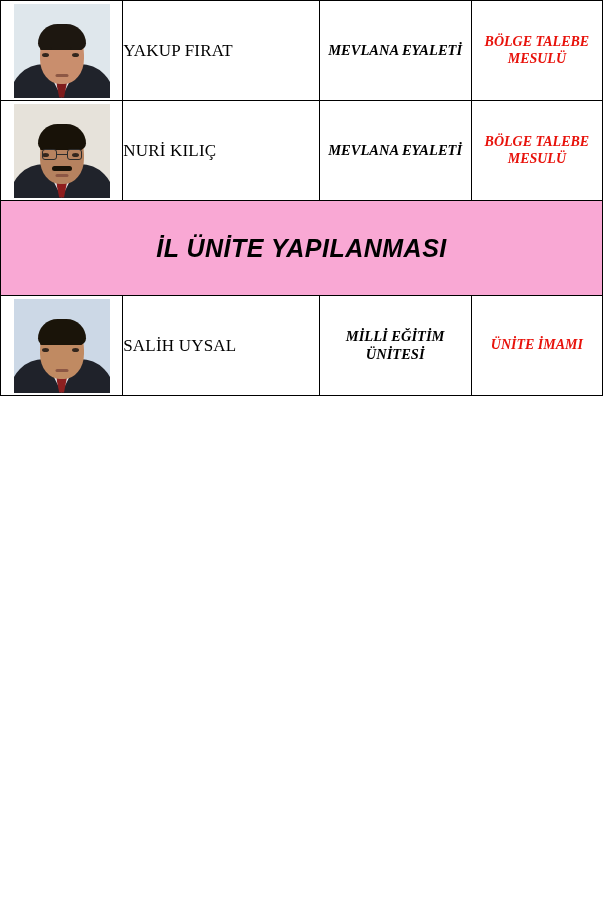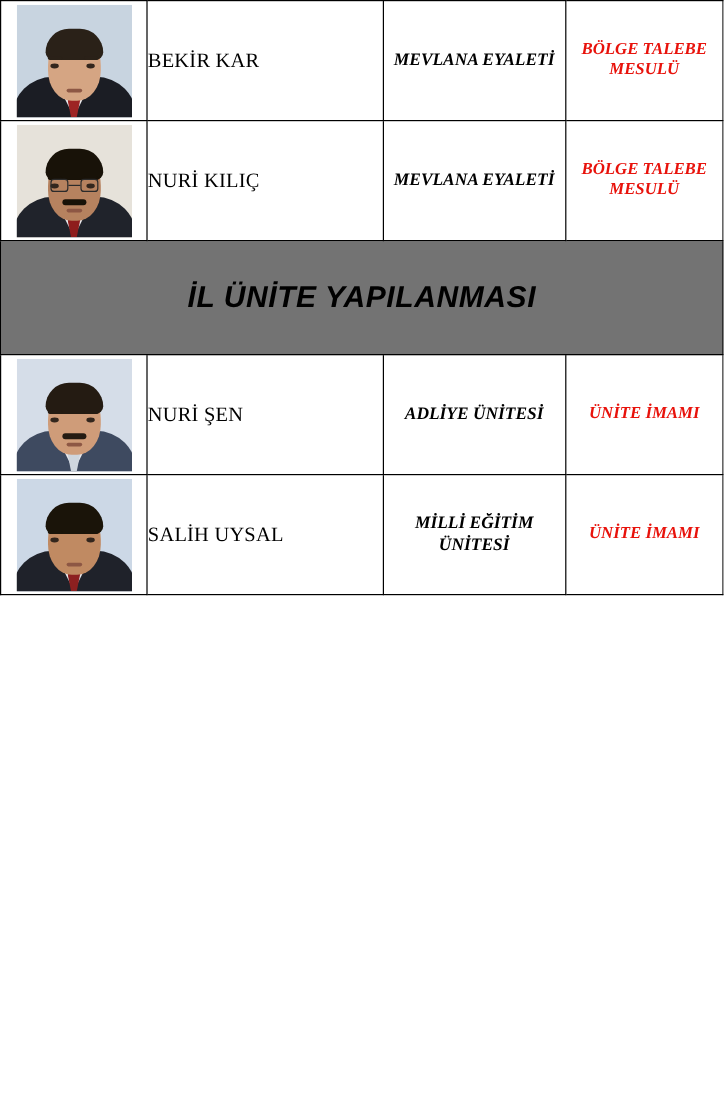--- a/index.html
+++ b/index.html
@@ -224,35 +224,35 @@
     <colgroup>
       <col class="col-photo">
       <col class="col-name">
       <col class="col-unit">
       <col class="col-role">
     </colgroup>
     <tbody>
         <tr class="person-row">
           <td class="photo-cell">
             <div class="photo">
-              <div class="ph-bg" style="background: rgb(200, 212, 224);"></div>
-              <div class="ph-shoulders" style="background: rgb(27, 29, 36);"></div>
-              <div class="ph-neck" style="background: rgb(213, 165, 131);"></div>
+              <div class="ph-bg" style="background: rgb(223, 231, 236);"></div>
+              <div class="ph-shoulders" style="background: rgb(32, 35, 43);"></div>
+              <div class="ph-neck" style="background: rgb(201, 142, 109);"></div>
               <div class="ph-shirt"></div>
-              <div class="ph-tie" style="background: rgb(157, 36, 36);"></div>
-              <div class="ph-head" style="background: rgb(213, 165, 131); top: 24px;"></div>
-              <div class="ph-hair" style="background: rgb(42, 33, 24); top: 20px;"></div>
-              <div class="ph-brow" style="left: 26px; top: 43px; background: rgb(42, 33, 24);"></div>
+              <div class="ph-tie" style="background: rgb(126, 28, 28);"></div>
+              <div class="ph-head" style="background: rgb(201, 142, 109); top: 24px;"></div>
+              <div class="ph-hair" style="background: rgb(29, 23, 16); top: 20px;"></div>
+              <div class="ph-brow" style="left: 26px; top: 43px; background: rgb(29, 23, 16);"></div>
               <div class="ph-eye" style="left: 28px; top: 49px;"></div>
-              <div class="ph-brow" style="left: 56px; top: 43px; background: rgb(42, 33, 24);"></div>
+              <div class="ph-brow" style="left: 56px; top: 43px; background: rgb(29, 23, 16);"></div>
               <div class="ph-eye" style="left: 58px; top: 49px;"></div>
               <div class="ph-mouth" style="top: 70px;"></div>
             </div>
           </td>
-          <td class="name-cell">BEKİR KAR</td>
+          <td class="name-cell">YAKUP FIRAT</td>
           <td class="unit-cell">MEVLANA EYALETİ</td>
           <td class="role-cell" style="color: rgb(232, 18, 11);">BÖLGE TALEBE MESULÜ</td>
         </tr>
         <tr class="person-row">
           <td class="photo-cell">
             <div class="photo">
               <div class="ph-bg" style="background: rgb(230, 226, 218);"></div>
               <div class="ph-shoulders" style="background: rgb(32, 35, 43);"></div>
               <div class="ph-neck" style="background: rgb(182, 130, 95);"></div>
               <div class="ph-shirt"></div>
@@ -270,43 +270,21 @@
               </div>
               <div class="ph-moustache" style="top: 62px; background: rgb(24, 18, 8);"></div>
               <div class="ph-mouth" style="top: 70px;"></div>
             </div>
           </td>
           <td class="name-cell">NURİ KILIÇ</td>
           <td class="unit-cell">MEVLANA EYALETİ</td>
           <td class="role-cell" style="color: rgb(232, 18, 11);">BÖLGE TALEBE MESULÜ</td>
         </tr>
         <tr class="section-row">
-          <td colspan="4" style="background: #737373;"><span class="section-title">İL ÜNİTE YAPILANMASI</span></td>
-        </tr>
-        <tr class="person-row">
-          <td class="photo-cell">
-            <div class="photo">
-              <div class="ph-bg" style="background: rgb(213, 221, 232);"></div>
-              <div class="ph-shoulders" style="background: rgb(62, 74, 96);"></div>
-              <div class="ph-neck" style="background: rgb(207, 156, 121);"></div>
-              <div class="ph-shirt"></div>
-              <div class="ph-tie" style="background: rgb(207, 214, 222);"></div>
-              <div class="ph-head" style="background: rgb(207, 156, 121); top: 24px;"></div>
-              <div class="ph-hair" style="background: rgb(36, 27, 18); top: 20px;"></div>
-              <div class="ph-brow" style="left: 26px; top: 43px; background: rgb(36, 27, 18);"></div>
-              <div class="ph-eye" style="left: 28px; top: 49px;"></div>
-              <div class="ph-brow" style="left: 56px; top: 43px; background: rgb(36, 27, 18);"></div>
-              <div class="ph-eye" style="left: 58px; top: 49px;"></div>
-              <div class="ph-moustache" style="top: 62px; background: rgb(36, 27, 18);"></div>
-              <div class="ph-mouth" style="top: 70px;"></div>
-            </div>
-          </td>
-          <td class="name-cell">NURİ ŞEN</td>
-          <td class="unit-cell">ADLİYE ÜNİTESİ</td>
-          <td class="role-cell" style="color: rgb(232, 18, 11);">ÜNİTE İMAMI</td>
+          <td colspan="4" style="background: #f9a8d4;"><span class="section-title">İL ÜNİTE YAPILANMASI</span></td>
         </tr>
         <tr class="person-row">
           <td class="photo-cell">
             <div class="photo">
               <div class="ph-bg" style="background: rgb(204, 216, 230);"></div>
               <div class="ph-shoulders" style="background: rgb(31, 34, 42);"></div>
               <div class="ph-neck" style="background: rgb(192, 138, 98);"></div>
               <div class="ph-shirt"></div>
               <div class="ph-tie" style="background: rgb(141, 32, 32);"></div>
               <div class="ph-head" style="background: rgb(192, 138, 98); top: 24px;"></div>

